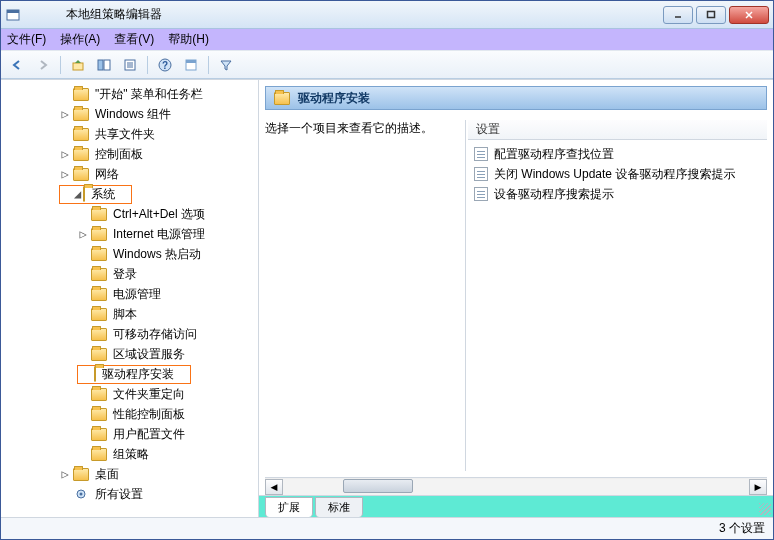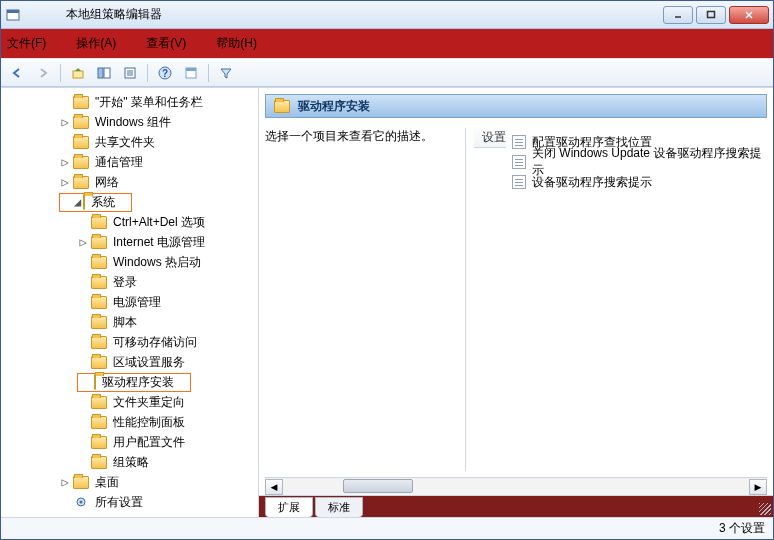--- a/index.html
+++ b/index.html
@@ -4,52 +4,52 @@
 <style>
 * { box-sizing: border-box; margin: 0; padding: 0; }
 body { font-family: "Microsoft YaHei", Tahoma, sans-serif; font-size: 12px; background: #fff; }
 .window { width: 774px; height: 540px; border: 1px solid #3b5998; background: #fff; display: flex; flex-direction: column; }
 .titlebar { height: 28px; background: linear-gradient(#f1f6fb, #d4e4f5); display: flex; align-items: center; padding: 0 4px; border-bottom: 1px solid #a9c3e0; gap: 39px; }
 .titlebar .icon { width: 16px; height: 16px; margin-right: 6px; display: inline-flex; align-items: center; justify-content: center; }
 .titlebar .title { flex: 1; font-size: 12px; }
 .winbtns { display: flex; gap: 3px; }
 .winbtn { width: 30px; height: 18px; background: linear-gradient(#f0f4fa,#cddff3); border: 1px solid #7a9ac0; border-radius: 3px; display: flex; align-items: center; justify-content: center; font-size: 10px; cursor: pointer; }
 .winbtn.close { background: linear-gradient(#f5a7a0,#d04b3f); border-color: #a03328; color: #fff; font-weight: bold; width: 40px; }
-.menubar { height: 30px; background: #b91c1c; display: flex; align-items: center; padding: 0 6px; gap: 30px; border-bottom: 1px solid #e2e8ef; }
+.menubar { height: 22px; background: #c4b5fd; display: flex; align-items: center; padding: 0 6px; gap: 14px; border-bottom: 1px solid #e2e8ef; }
 .menubar span { cursor: pointer; }
 .toolbar { height: 28px; background: linear-gradient(#fafcfe,#e9f0f8); border-bottom: 1px solid #b8cde2; display: flex; align-items: center; padding: 0 4px; gap: 2px; }
 .tbtn { width: 24px; height: 22px; display: flex; align-items: center; justify-content: center; border-radius: 2px; cursor: pointer; }
 .tsep { width: 1px; height: 18px; background: #b8cde2; margin: 0 3px; }
 .content { flex: 1; display: flex; border-top: 1px solid #d0d7e0; overflow: hidden; }
 .tree-pane { width: 258px; border-right: 1px solid #d0d7e0; overflow: auto; padding: 4px 2px; background: #fff; }
 .trow { display: flex; align-items: center; height: 20px; padding-left: 4px; }
 .tw { width: 12px; text-align: center; color: #595959; font-family: monospace; cursor: pointer; }
 .folder { width: 16px; height: 13px; background: linear-gradient(#ffe9a8,#f6c14e); border: 1px solid #c79a2a; border-radius: 1px; margin: 0 4px 0 2px; position: relative; flex-shrink: 0; }
 .folder::before { content: ""; position: absolute; top: -3px; left: 0; width: 7px; height: 3px; background: #f6c14e; border: 1px solid #c79a2a; border-bottom: none; border-radius: 1px 1px 0 0; }
 .gear { width: 16px; height: 16px; margin: 0 4px 0 2px; display: flex; align-items: center; justify-content: center; flex-shrink: 0; }
 .tlabel { cursor: pointer; padding: 1px 2px; }
 .hl { border: 1px solid #f97316; padding: 0 14px; }
 .ind2 { padding-left: 56px; }
 .ind3 { padding-left: 74px; }
 .right-pane { flex: 1; display: flex; flex-direction: column; position: relative; }
 .right-header { height: 24px; background: linear-gradient(#cfe3f7,#9cc2e8); border: 1px solid #7aa3cf; margin: 6px 6px 0 6px; display: flex; align-items: center; padding: 0 6px; color: #123a66; font-weight: bold; }
 .right-header .folder { margin-right: 8px; }
 .right-body { flex: 1; display: flex; padding: 10px 6px 6px 6px; overflow: hidden; }
 .desc-col { width: 200px; padding-right: 10px; }
-.list-col { flex: 1; border-left: 1px solid #d0d7e0; padding-left: 8px; display: flex; flex-direction: row; overflow: hidden; }
+.list-col { flex: 1; border-left: 1px solid #d0d7e0; padding-left: 2px; display: flex; flex-direction: column; overflow: hidden; }
 .list-header { height: 20px; border-bottom: 1px solid #d0d7e0; display: flex; align-items: center; padding-left: 8px; color: #333; background: linear-gradient(#fdfdfe,#f1f4f8); font-weight: normal; }
 .list-items { flex: 1; overflow: auto; padding: 4px 0; }
 .list-item { display: flex; align-items: center; height: 20px; padding-left: 6px; cursor: pointer; }
 .li-icon { width: 14px; height: 14px; border: 1px solid #9aa7b5; background: #fff; margin-right: 6px; position: relative; flex-shrink: 0; }
 .li-icon::after { content: ""; position: absolute; left: 2px; right: 2px; top: 3px; height: 1px; background: #8aa0b8; box-shadow: 0 3px 0 #8aa0b8, 0 6px 0 #8aa0b8; }
 .hscroll { height: 18px; background: #efefef; border-top: 1px solid #d0d7e0; margin: 0 6px; display: flex; align-items: center; }
 .hscroll .arrow { width: 18px; height: 16px; background: linear-gradient(#fdfdfe,#e2e6ec); border: 1px solid #b0b7c0; display: flex; align-items: center; justify-content: center; font-size: 9px; cursor: pointer; }
 .hscroll .track { flex: 1; height: 16px; background: #f3f3f3; position: relative; }
 .hscroll .thumb { position: absolute; left: 60px; width: 70px; height: 14px; top: 0; background: linear-gradient(#e8ecf2,#c9d2dd); border: 1px solid #9aa7b5; border-radius: 2px; cursor: pointer; }
-.tabs { height: 22px; display: flex; align-items: flex-end; padding-left: 6px; border-top: 1px solid #d0d7e0; background: #7f1d1d; }
+.tabs { height: 22px; display: flex; align-items: flex-end; padding-left: 6px; border-top: 1px solid #d0d7e0; background: #5eead4; }
 .tab { padding: 2px 12px; border: 1px solid #b0b7c0; border-bottom: none; background: #fff; margin-right: 2px; border-radius: 0 0 4px 4px; font-size: 11px; cursor: pointer; }
 .tab.inactive { background: #eef1f5; }
 .statusbar { height: 22px; border-top: 1px solid #d0d7e0; background: #f4f7fb; display: flex; align-items: center; padding: 0 8px; justify-content: flex-end; }
 .resize-grip { position: absolute; right: 2px; bottom: 2px; width: 12px; height: 12px; background: repeating-linear-gradient(135deg,#b0b7c0 0 1px,transparent 1px 3px); }
 </style>
 </head>
 <body>
 
 <div class="window">
 
@@ -155,21 +155,21 @@
             <span class="tlabel">Windows 组件</span>
           </div>
           <div class="trow ind2">
             <span class="tw"></span>
             <span class="folder"></span>
             <span class="tlabel">共享文件夹</span>
           </div>
           <div class="trow ind2">
             <span class="tw">▷</span>
             <span class="folder"></span>
-            <span class="tlabel">通信管理</span>
+            <span class="tlabel">控制面板</span>
           </div>
           <div class="trow ind2">
             <span class="tw">▷</span>
             <span class="folder"></span>
             <span class="tlabel">网络</span>
           </div>
           <div class="trow ind2">
             <span class="hl"><span class="tw">◢</span><span class="folder"></span><span class="tlabel">系统</span></span>
           </div>
           <div class="trow ind3">

